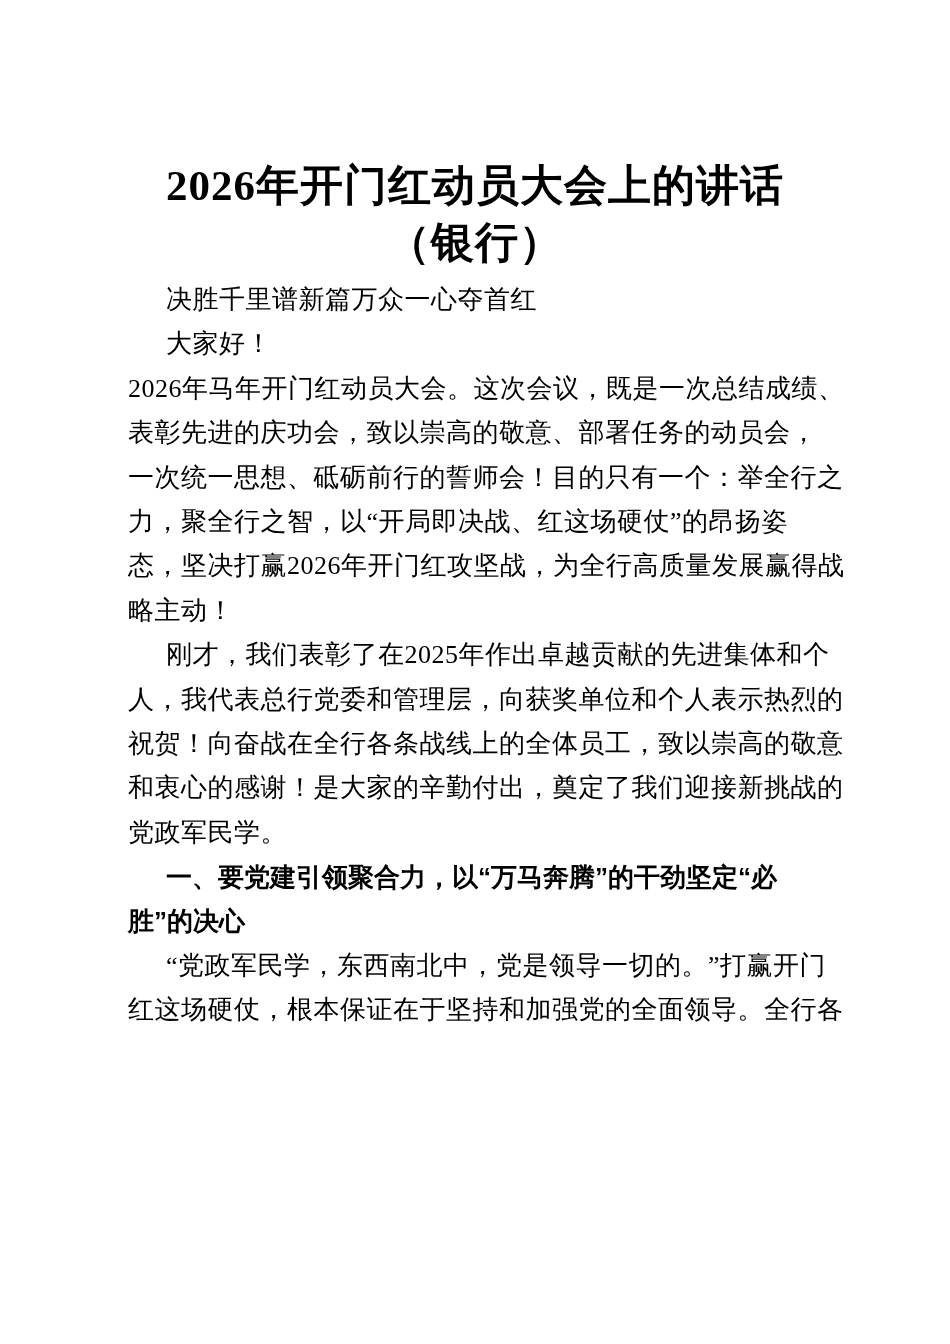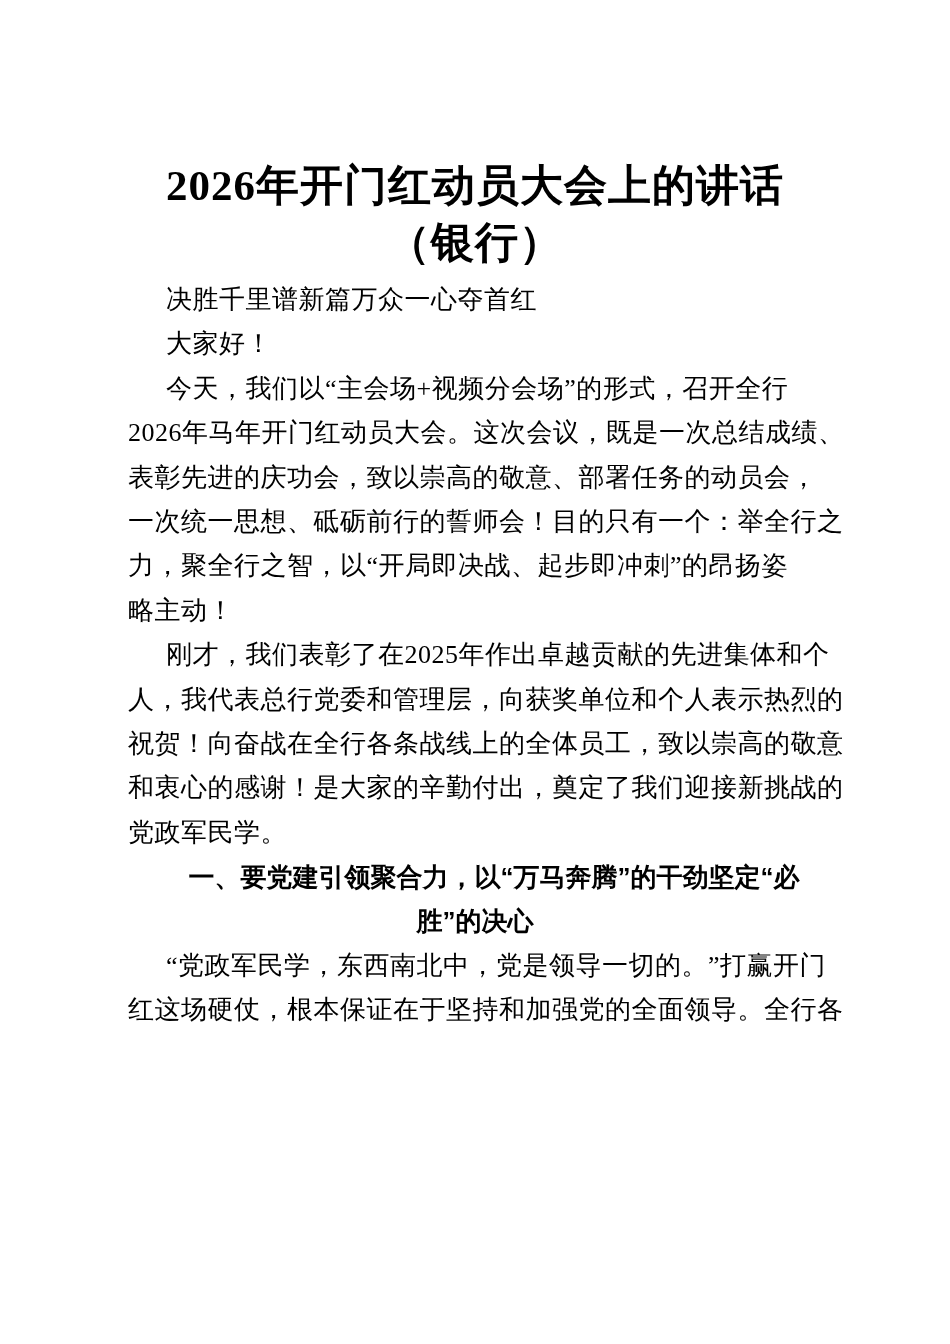--- a/index.html
+++ b/index.html
@@ -42,40 +42,39 @@
     white-space: nowrap;
     letter-spacing: 0.5px;
   }
   .body-line.indent {
     padding-left: 38px;
   }
   .body-line.bold {
     font-weight: 700;
     font-family: "Liberation Sans", sans-serif;
     letter-spacing: 0;
-    text-align: center;
   }
 </style>
 </head>
 <body>
 
 <div class="page">
   <div class="doc-title">
     <div>2026年开门红动员大会上的讲话</div>
     <div>（银行）</div>
   </div>
 
   <div class="doc-body" id="doc-body">
       <div class="body-line indent">决胜千里谱新篇万众一心夺首红</div>
       <div class="body-line indent">大家好！</div>
-      <div class="body-line indent">今天，我们以“主会场+视频分会场”的形式，召开全行</div>
       <div class="body-line">2026年马年开门红动员大会。这次会议，既是一次总结成绩、</div>
       <div class="body-line">表彰先进的庆功会，致以崇高的敬意、部署任务的动员会，</div>
       <div class="body-line">一次统一思想、砥砺前行的誓师会！目的只有一个：举全行之</div>
-      <div class="body-line">力，聚全行之智，以“开局即决战、起步即冲刺”的昂扬姿</div>
+      <div class="body-line">力，聚全行之智，以“开局即决战、红这场硬仗”的昂扬姿</div>
+      <div class="body-line">态，坚决打赢2026年开门红攻坚战，为全行高质量发展赢得战</div>
       <div class="body-line">略主动！</div>
       <div class="body-line indent">刚才，我们表彰了在2025年作出卓越贡献的先进集体和个</div>
       <div class="body-line">人，我代表总行党委和管理层，向获奖单位和个人表示热烈的</div>
       <div class="body-line">祝贺！向奋战在全行各条战线上的全体员工，致以崇高的敬意</div>
       <div class="body-line">和衷心的感谢！是大家的辛勤付出，奠定了我们迎接新挑战的</div>
       <div class="body-line">党政军民学。</div>
       <div class="body-line indent bold">一、要党建引领聚合力，以“万马奔腾”的干劲坚定“必</div>
       <div class="body-line bold">胜”的决心</div>
       <div class="body-line indent">“党政军民学，东西南北中，党是领导一切的。”打赢开门</div>
       <div class="body-line">红这场硬仗，根本保证在于坚持和加强党的全面领导。全行各</div>

